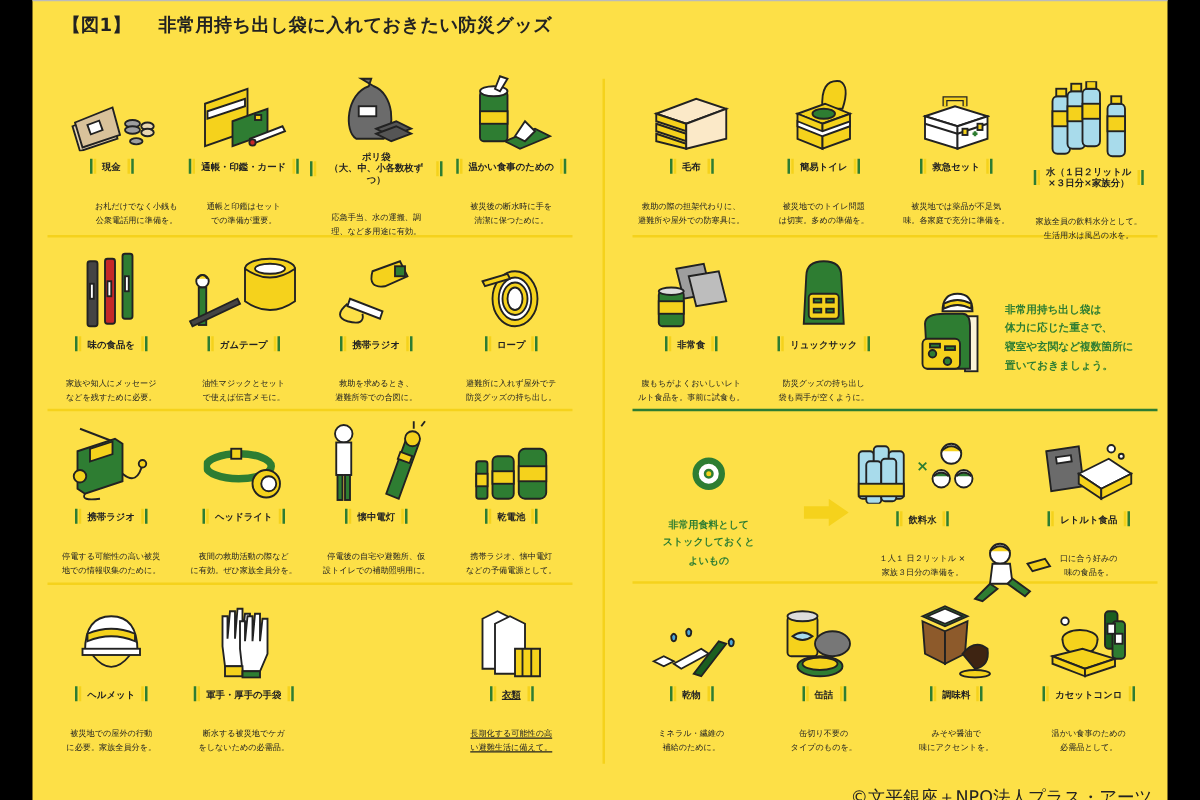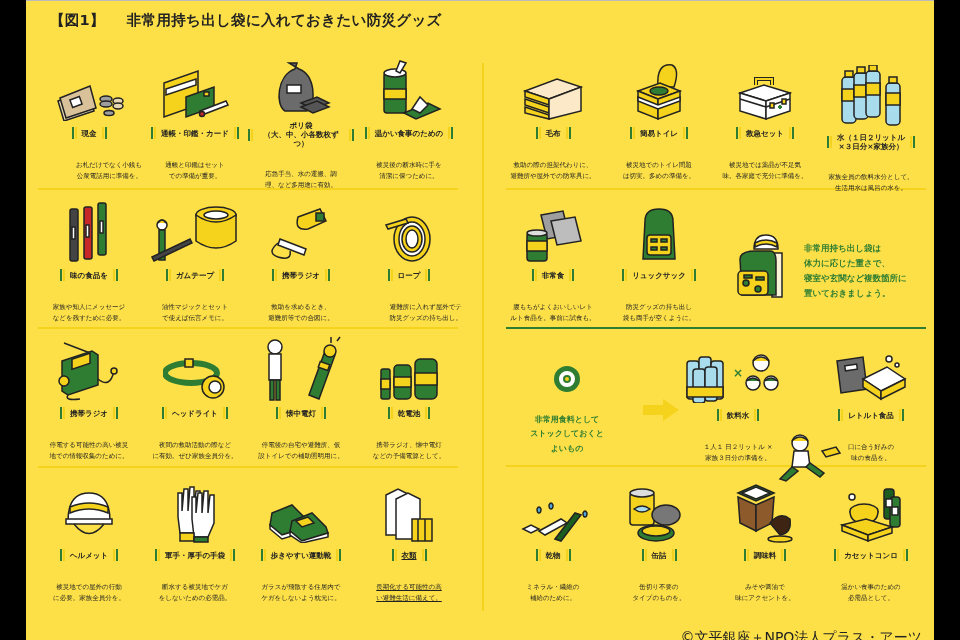--- a/index.html
+++ b/index.html
@@ -235,21 +235,21 @@
         <span>携帯ラジオ</span>
         <span class="bars">
           <i class="y"></i>
           <i class="g"></i>
         </span>
       </div>
     <div class="desc">救助を求めるとき、
 避難所等での合図に。</div>
   </div>
 
-  <div class="cell" style="left:330px; top:200px;text-align:right;">
+  <div class="cell" style="left:330px; top:200px;">
     <div class="icon">
       <svg width="50" height="52" viewBox="0 0 50 52">
           <g stroke="#222" stroke-width="1.5" fill="#f5d21c">
         <ellipse cx="28" cy="28" rx="18" ry="22"></ellipse>
             <ellipse cx="28" cy="28" rx="13" ry="17" fill="#fff"></ellipse>
         <ellipse cx="28" cy="28" rx="10" ry="13"></ellipse>
             <ellipse cx="28" cy="28" rx="6" ry="9" fill="#fff"></ellipse>
         <path d="M2 14 L22 8 L24 12 L4 18 Z"></path>
           </g>
         </svg>
@@ -428,46 +428,20 @@
         <span>軍手・厚手の手袋</span>
         <span class="bars">
           <i class="y"></i>
           <i class="g"></i>
         </span>
       </div>
     <div class="desc">断水する被災地でケガ
 をしないための必需品。</div>
   </div>
 
-  <div class="cell" style="left:222px; top:480px;">
-    <div class="icon">
-      <svg width="70" height="44" viewBox="0 0 70 44">
-          <g stroke="#222" stroke-width="1.5">
-        <path d="M6 14 L26 6 L40 20 L42 28 L16 36 L4 26 Z" fill="#2e7d32"></path>
-            <path d="M4 26 L16 36 L42 28 L42 32 L16 40 L4 30 Z" fill="#fff"></path>
-        <path d="M26 22 L46 14 L60 28 L62 34 L36 42 L24 32 Z" fill="#2e7d32"></path>
-            <path d="M24 32 L36 42 L62 34 L62 38 L36 44 L24 36 Z" fill="#fff"></path>
-        <path d="M30 22 L42 18 L48 24 L36 28 Z" fill="#f5d21c"></path>
-          </g>
-        </svg>
-    </div>
-    <div class="label">
-        <span class="bars">
-          <i class="g"></i>
-          <i class="y"></i>
-        </span>
-        <span>歩きやすい運動靴</span>
-        <span class="bars">
-          <i class="y"></i>
-          <i class="g"></i>
-        </span>
-      </div>
-    <div class="desc">ガラスが飛散する住居内で
-ケガをしないよう枕元に。</div>
-  </div>
 
   <div class="cell" style="left:330px; top:480px;text-decoration:underline;">
     <div class="icon">
       <svg width="54" height="58" viewBox="0 0 54 58">
           <g stroke="#222" stroke-width="1.5">
         <path d="M4 10 L16 4 L28 10 L28 50 L4 50 Z" fill="#fff"></path>
             <path d="M14 14 L26 8 L38 14 L38 54 L14 54 Z" fill="#fff"></path>
         <path d="M30 34 L50 34 L50 56 L30 56 Z" fill="#f5d21c"></path>
             <line x1="36" y1="34" x2="36" y2="56"></line>
             <line x1="43" y1="34" x2="43" y2="56"></line>

